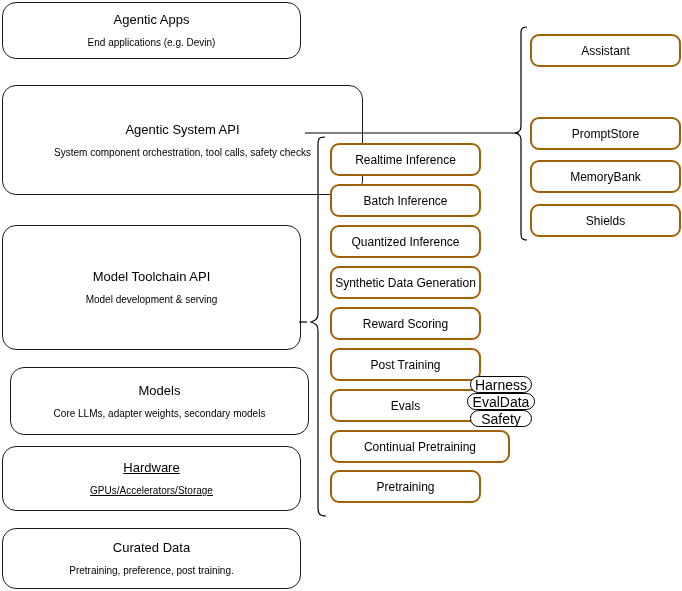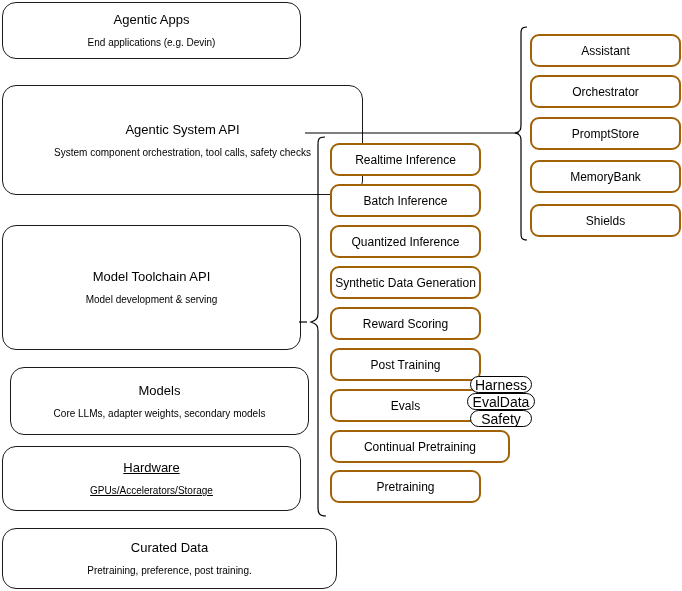--- a/index.html
+++ b/index.html
@@ -147,21 +147,21 @@
   <div class="layer-box" style="left:10px; top:367px; width:299px; height:68px;">
     <div class="layer-title">Models</div>
     <div class="layer-sub">Core LLMs, adapter weights, secondary models</div>
   </div>
 
   <div class="layer-box" style="left:2px; top:446px; width:299px; height:65px;text-decoration:underline;">
     <div class="layer-title">Hardware</div>
     <div class="layer-sub">GPUs/Accelerators/Storage</div>
   </div>
 
-  <div class="layer-box" style="left:2px; top:528px; width:335px; height:61px;">
+  <div class="layer-box" style="left:2px; top:528px; width:299px; height:61px;">
     <div class="layer-title">Curated Data</div>
     <div class="layer-sub">Pretraining, preference, post training.</div>
   </div>
 
   <div class="cap-box" style="left:330px; top:143px; width:151px; height:33px;">Realtime Inference</div>
 
   <div class="cap-box" style="left:330px; top:184px; width:151px; height:33px;">Batch Inference</div>
 
   <div class="cap-box" style="left:330px; top:225px; width:151px; height:33px;">Quantized Inference</div>
 
@@ -178,21 +178,20 @@
   <div class="cap-box" style="left:330px; top:470px; width:151px; height:33px;">Pretraining</div>
 
   <div class="pill" style="left:470px; top:376px; width:62px; height:17px;">Harness</div>
 
   <div class="pill" style="left:467px; top:393px; width:68px; height:17px;">EvalData</div>
 
   <div class="pill" style="left:470px; top:410px; width:62px; height:17px;">Safety</div>
 
   <div class="cap-box" style="left:530px; top:34px; width:151px; height:33px;">Assistant</div>
 
-  <div class="cap-box" style="left:530px; top:75px; width:151px; height:33px;">Orchestrator</div>
 
   <div class="cap-box" style="left:530px; top:117px; width:151px; height:33px;">PromptStore</div>
 
   <div class="cap-box" style="left:530px; top:160px; width:151px; height:33px;">MemoryBank</div>
 
   <div class="cap-box" style="left:530px; top:204px; width:151px; height:33px;">Shields</div>
 
 </div>
 
 </body></html>

